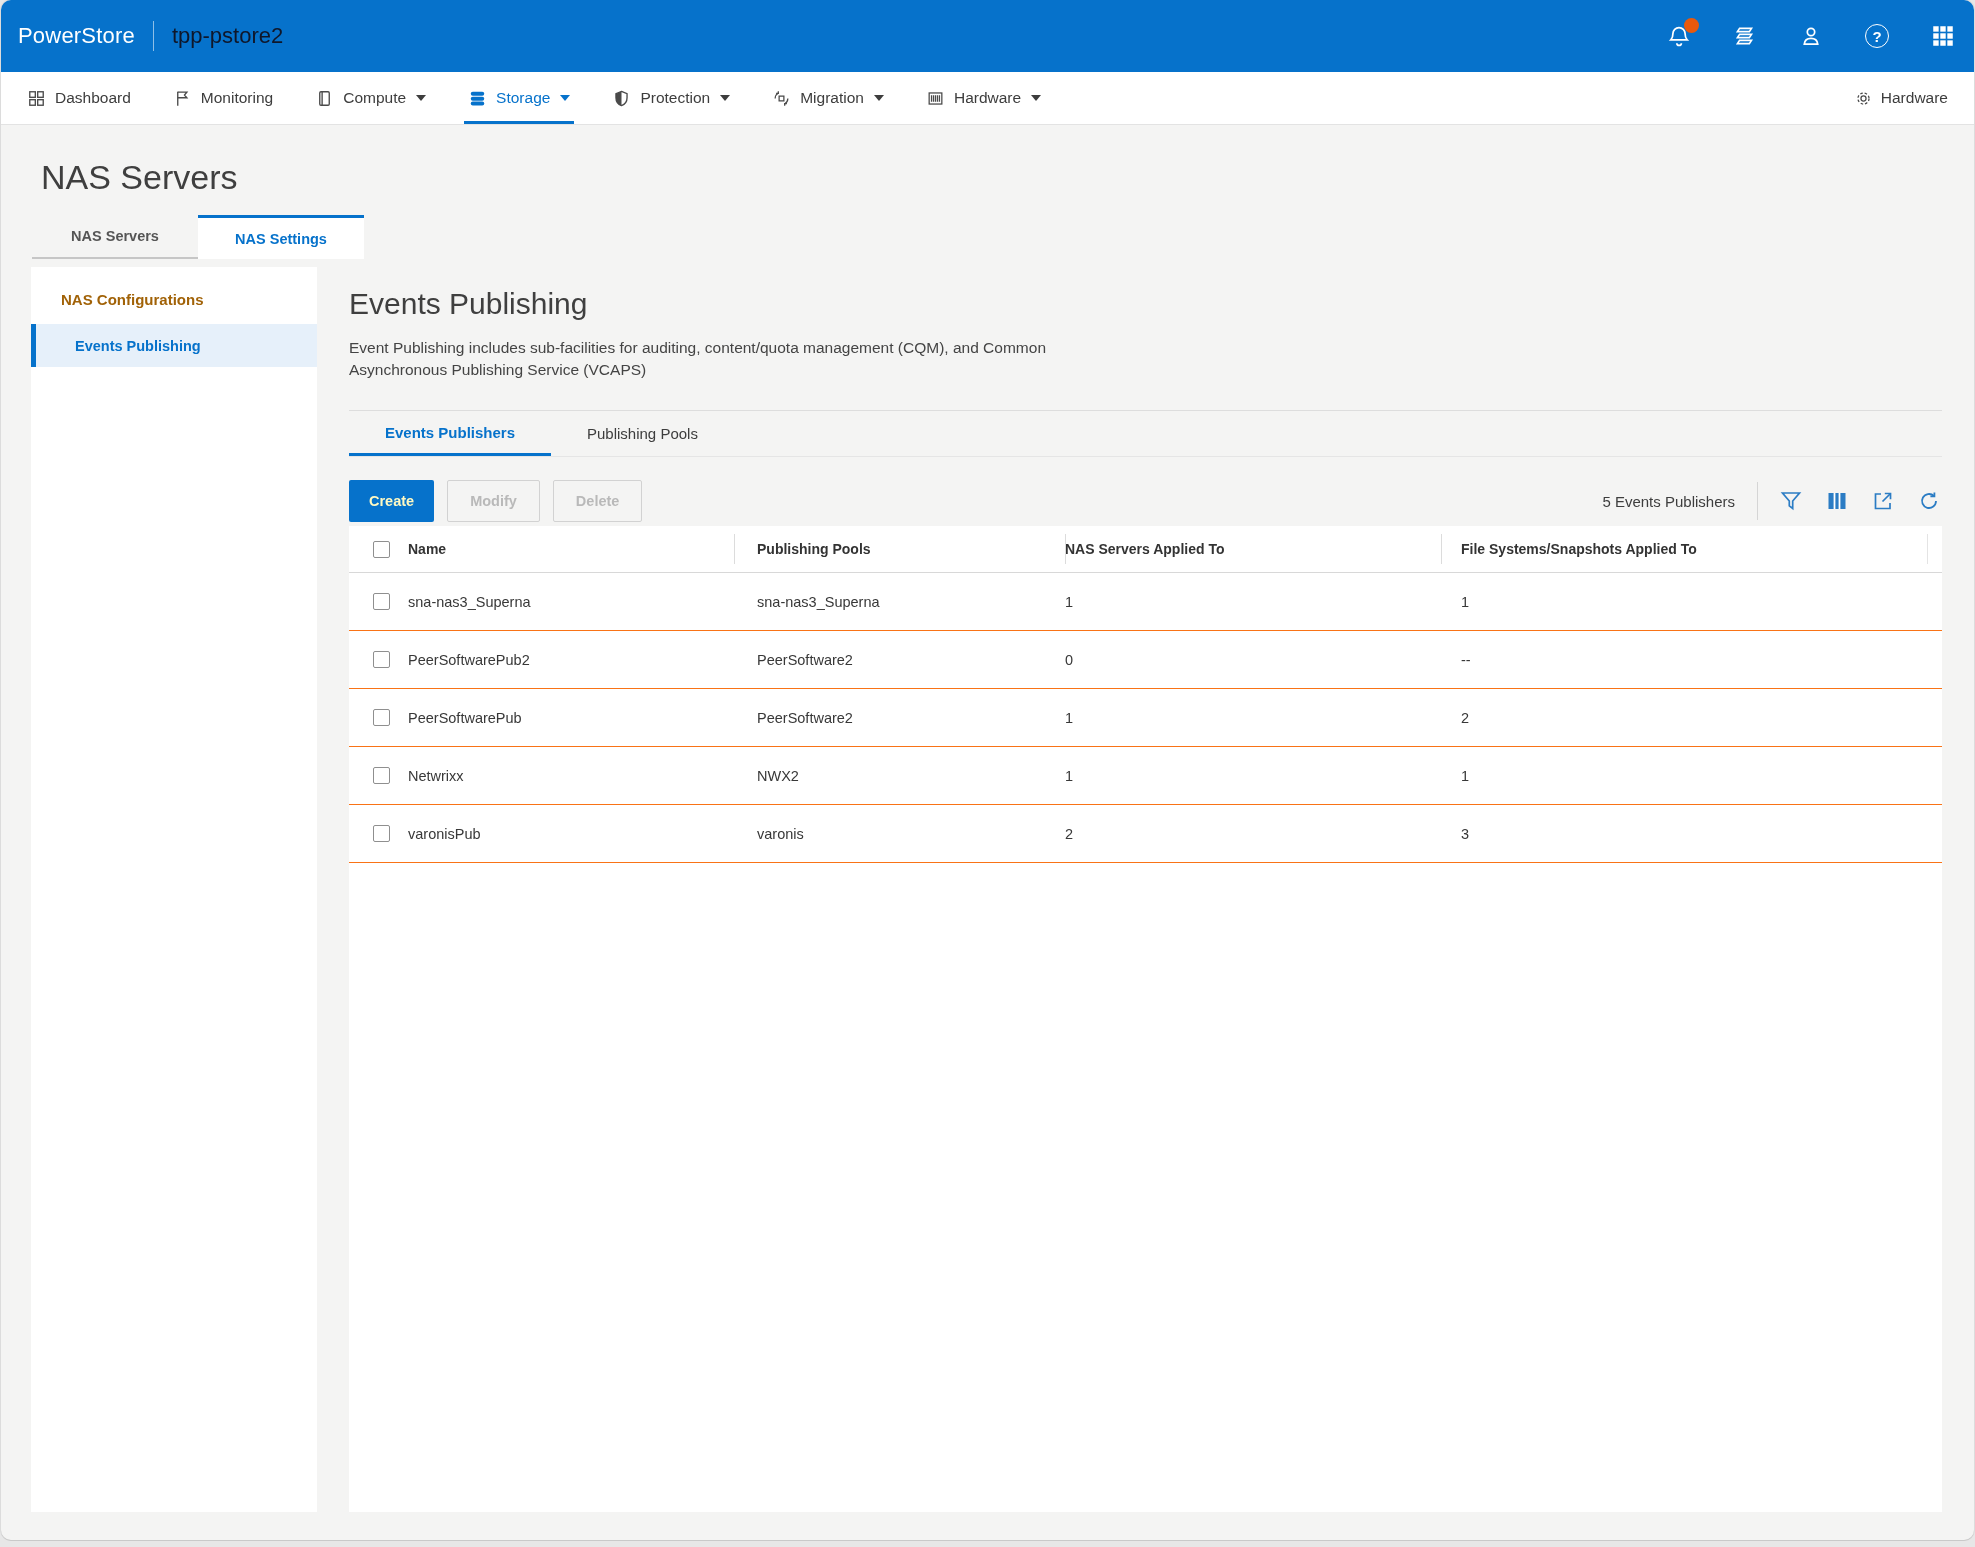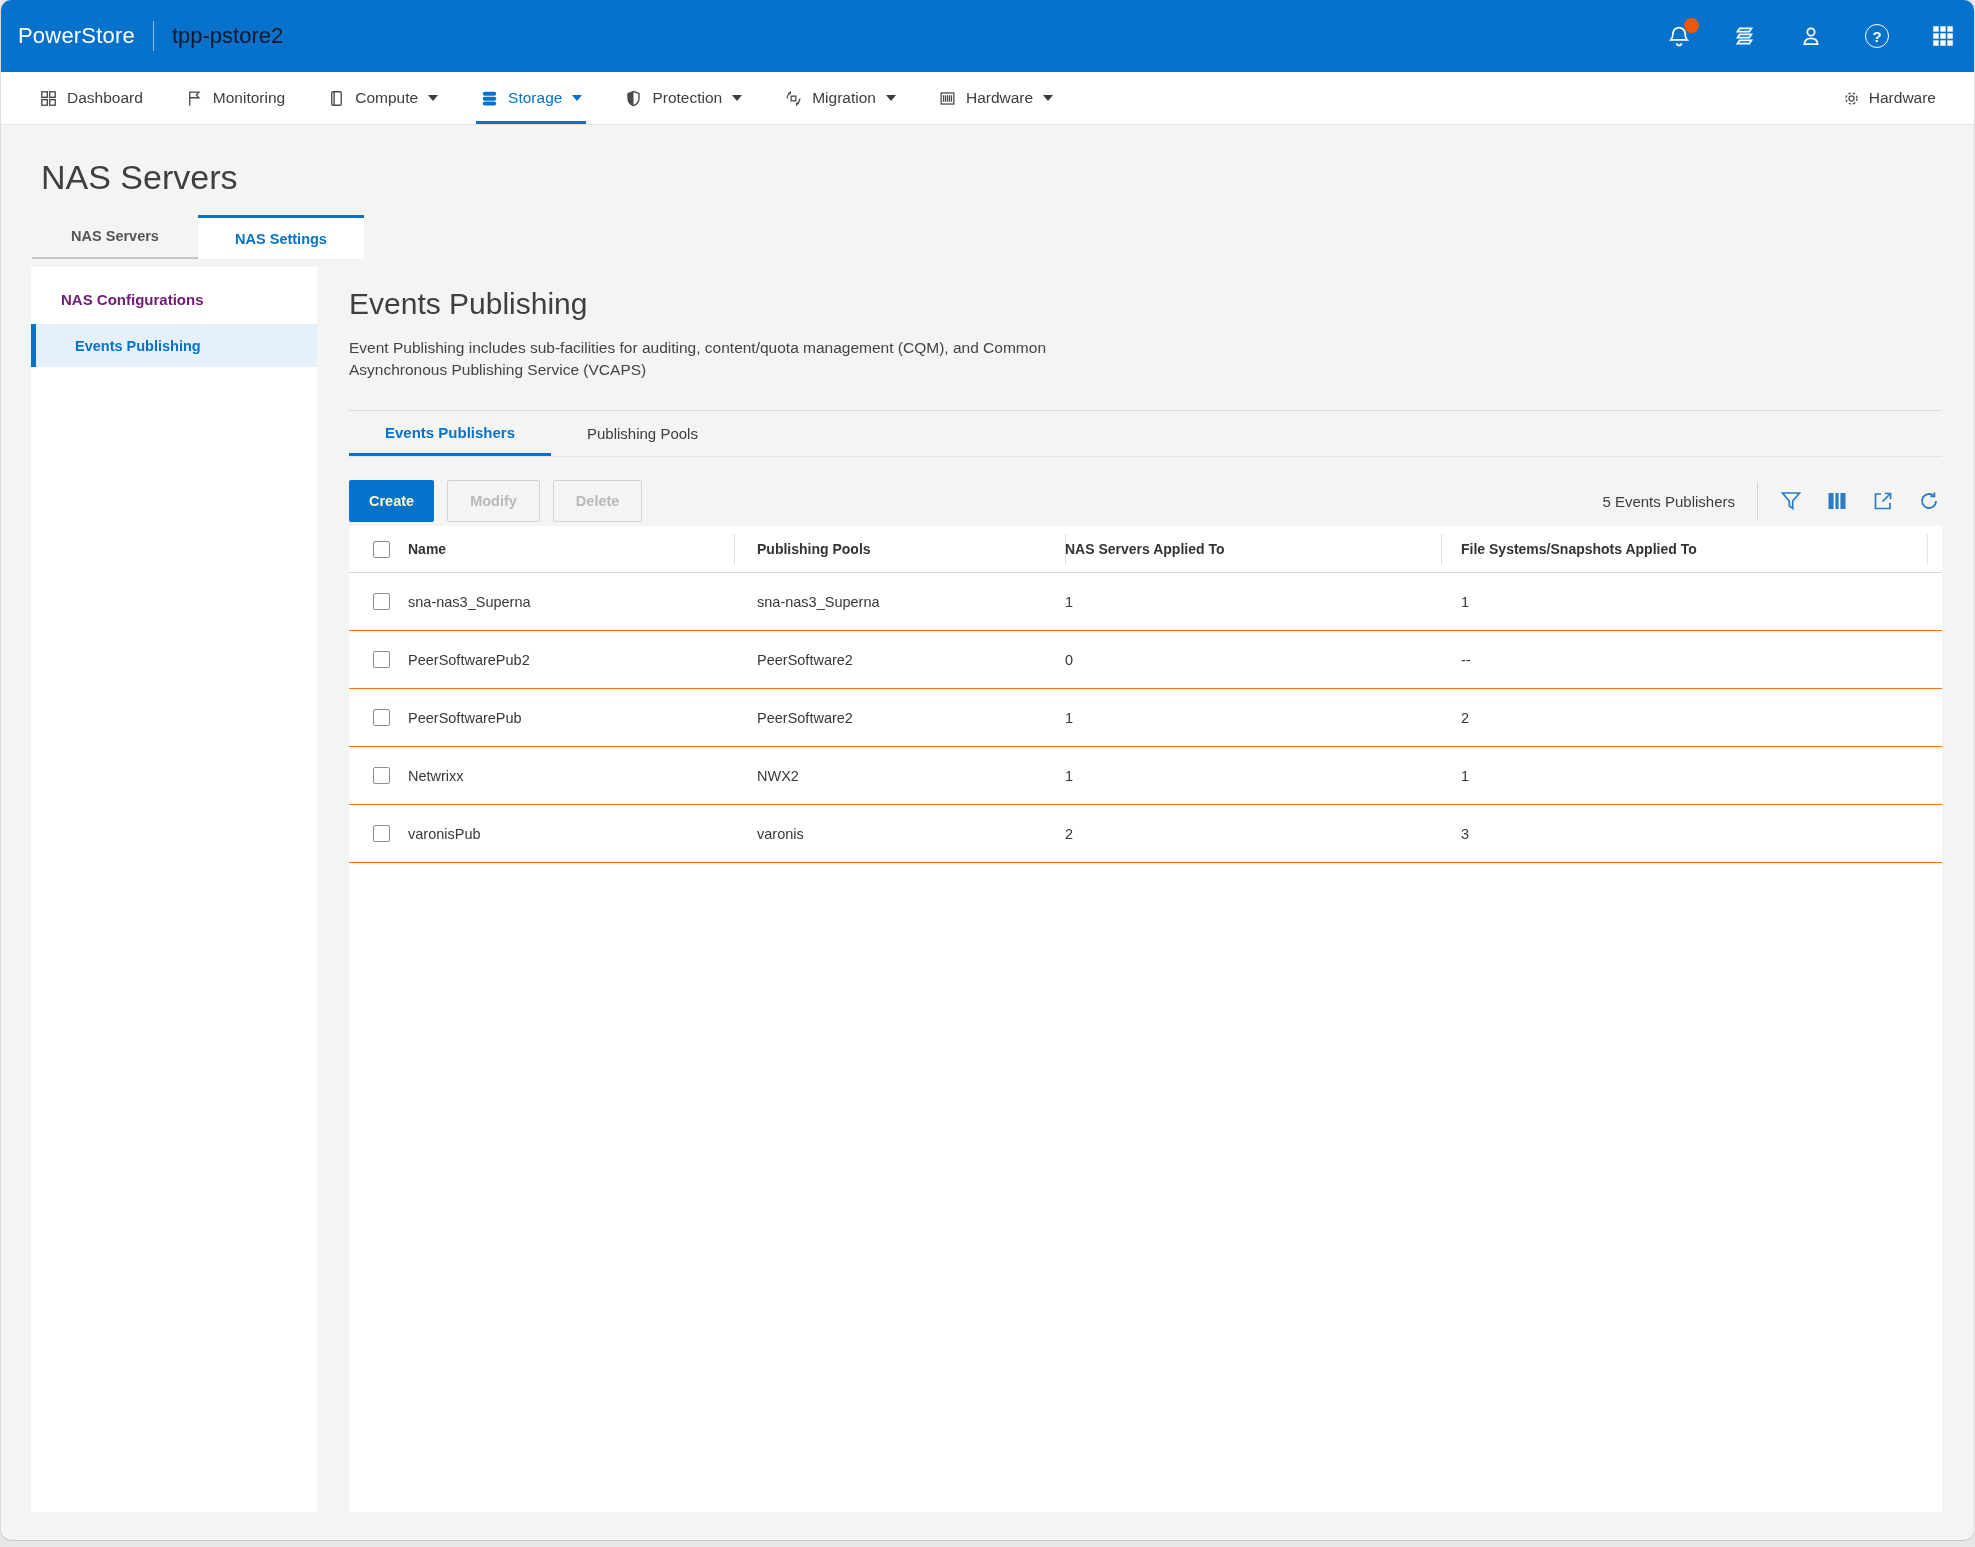--- a/index.html
+++ b/index.html
@@ -11,21 +11,21 @@
   .brand { color:#fff; font-size:22px; letter-spacing:.2px; }
   .brand-sep { width:1px; height:30px; background:rgba(255,255,255,.55); margin:0 18px; }
   .cluster { color:#0f172a; font-size:22px; }
   .appbar-right { margin-left:auto; display:flex; align-items:center; gap:38px; }
   .abicon { position:relative; width:28px; height:28px; color:#fff; cursor:pointer; display:flex; align-items:center; justify-content:center; }
   .abicon svg { width:26px; height:26px; }
   .badge-dot { position:absolute; top:-4px; right:-6px; width:15px; height:15px; border-radius:50%; background:#E8590C; }
   .help-circ { width:24px; height:24px; border:1.7px solid #fff; border-radius:50%; display:flex; align-items:center; justify-content:center; color:#fff; font-size:15px; font-weight:bold; }
 
   
-  .navbar { height:53px; background:#fff; display:flex; align-items:stretch; padding:0 38px; gap:42px; border-bottom:1px solid #e3e3e3; flex:0 0 auto; }
+  .navbar { height:53px; background:#fff; display:flex; align-items:stretch; padding:0 26px; gap:42px; border-bottom:1px solid #e3e3e3; flex:0 0 auto; }
   .navitem { display:flex; align-items:center; gap:9px; font-size:15.5px; color:#3d3d3d; cursor:pointer; position:relative; }
   .navitem svg { width:19px; height:19px; color:#4a4a4a; }
   .navitem.active { color:#0672CB; }
   .navitem.active svg { color:#0672CB; }
   .navitem.active::after { content:""; position:absolute; left:-4px; right:-4px; bottom:0; height:3px; background:#0672CB; }
   .caret { width:0; height:0; border-left:5px solid transparent; border-right:5px solid transparent; border-top:6px solid currentColor; margin-left:1px; }
   .nav-right { margin-left:auto; display:flex; align-items:center; gap:8px; font-size:15.5px; color:#3d3d3d; cursor:pointer; }
   .nav-right svg { width:19px; height:19px; color:#4a4a4a; }
 
   
@@ -33,21 +33,21 @@
   .page-title { font-size:34px; font-weight:300; color:#3f3f3f; margin:33px 0 18px 40px; }
   .tabs { display:flex; margin-left:31px; }
   .tab { width:166px; height:44px; display:flex; align-items:center; justify-content:center; font-size:14.5px; font-weight:bold; cursor:pointer; }
   .tab.inactive { color:#555; border-bottom:2px solid #c6c6c6; }
   .tab.active { background:#fff; color:#0672CB; border-top:3px solid #0672CB; }
 
   .content { display:flex; gap:32px; padding:8px 32px 0 30px; flex:1; min-height:0; margin-bottom:28px; }
 
   
   .sidebar { width:286px; background:#fff; flex:0 0 auto; }
-  .sidebar-title { font-size:15px; font-weight:bold; color:#701a75; padding:24px 0 16px 30px; }
+  .sidebar-title { font-size:15px; font-weight:bold; color:#a16207; padding:24px 0 16px 30px; }
   .side-item { height:43px; display:flex; align-items:center; padding-left:44px; font-size:14.5px; cursor:pointer; color:#3d3d3d; }
   .side-item.selected { background:#e6f0fa; color:#0672CB; font-weight:bold; box-shadow:inset 5px 0 0 #0672CB; }
 
   
   .main { flex:1; display:flex; flex-direction:column; min-width:0; }
   .main-heading { font-size:30px; font-weight:300; color:#3f3f3f; margin-top:20px; }
   .main-desc { font-size:15.5px; color:#444; line-height:1.4; margin-top:16px; max-width:755px; }
   .rule { border-top:1px solid #ddd; margin-top:30px; }
   .subtabs { display:flex; height:46px; border-bottom:1px solid #e5e5e5;text-align:right; }
   .subtab { display:flex; align-items:center; justify-content:center; font-size:15px; cursor:pointer; }

